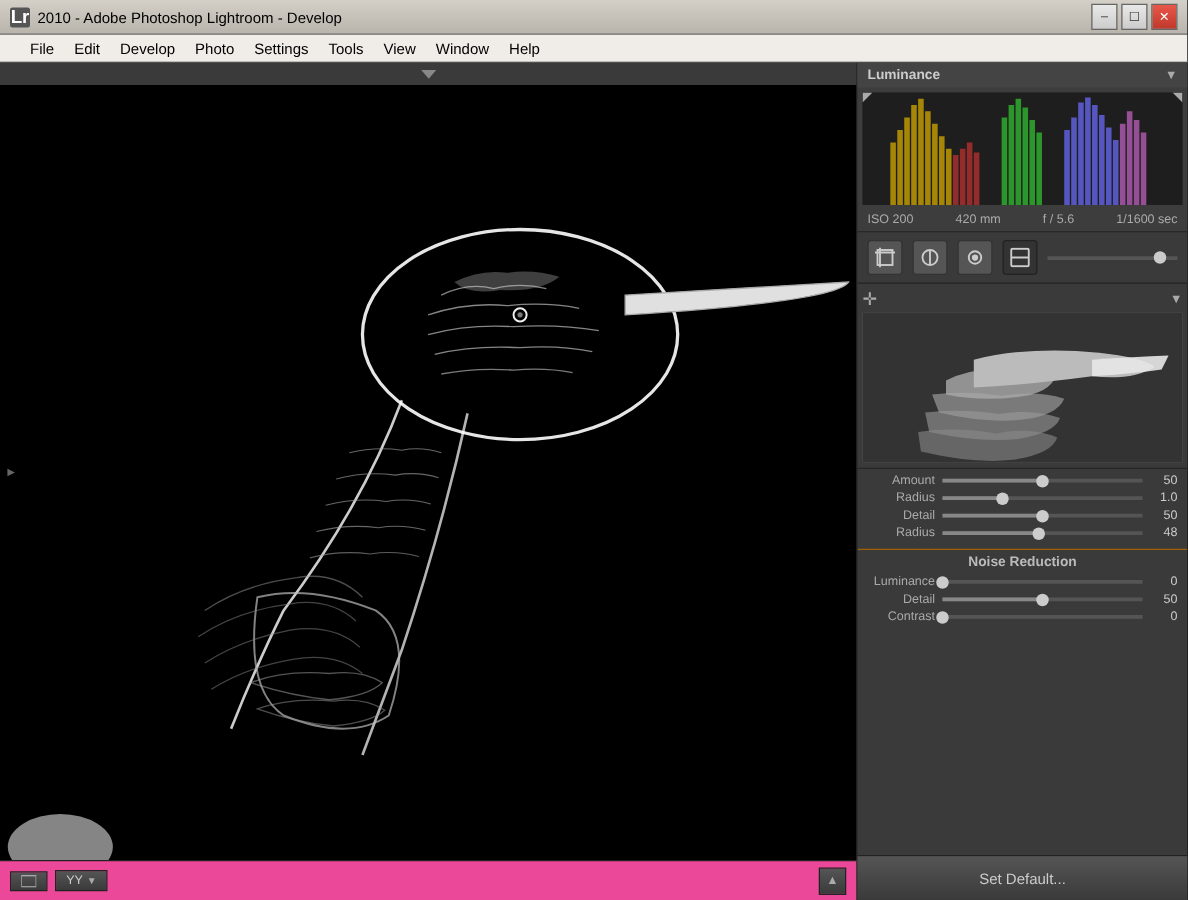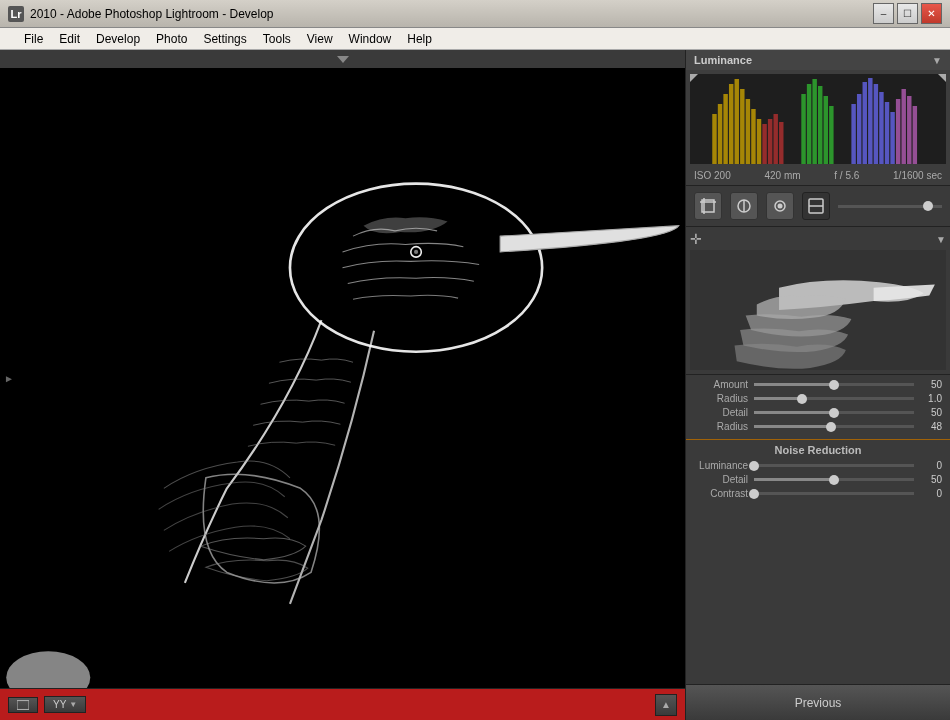--- a/index.html
+++ b/index.html
@@ -22,21 +22,21 @@
       border-bottom: 1px solid #888;
       user-select: none;
     }
     #title-bar .title-icon {
       width: 16px;
       height: 16px;
       margin-right: 6px;
       background: #555;
       border-radius: 2px;
       display: flex; align-items: center; justify-content: center;
-      color: #fff; font-size: 11px; font-weight: bold;
+      color: #fff; font-size: 15px; font-weight: bold;
     }
     #title-bar .title-text {
       flex: 1;
       font-size: 12px;
       color: #000;
     }
     #title-bar .window-buttons {
       display: flex; gap: 3px;
     }
     .win-btn {
@@ -118,21 +118,21 @@
       transform: translateY(-50%);
       color: #666;
       font-size: 10px;
       cursor: pointer;
       z-index: 10;
     }
 
     
     #bottom-toolbar {
       height: 32px;
-      background: #b91c1c;
+      background: #ec4899;
       display: flex;
       align-items: center;
       padding: 0 8px;
       gap: 6px;
       border-top: 1px solid #222;
     }
     .toolbar-btn {
       background: linear-gradient(to bottom, #555, #3a3a3a);
       border: 1px solid #222;
       color: #ccc;
@@ -619,17 +619,17 @@
             <div class="slider-fill" style="width:0%;"></div>
             <div class="slider-thumb" style="left:0%;"></div>
           </div>
           <span class="slider-value">0</span>
         </div>
       </div>
 
     </div>
 
     <div id="panel-bottom">
-      <button class="panel-bottom-btn">Previous</button>
+      <button class="panel-bottom-btn">Set Default...</button>
     </div>
   </div>
 
 </div>
 
 </body></html>

